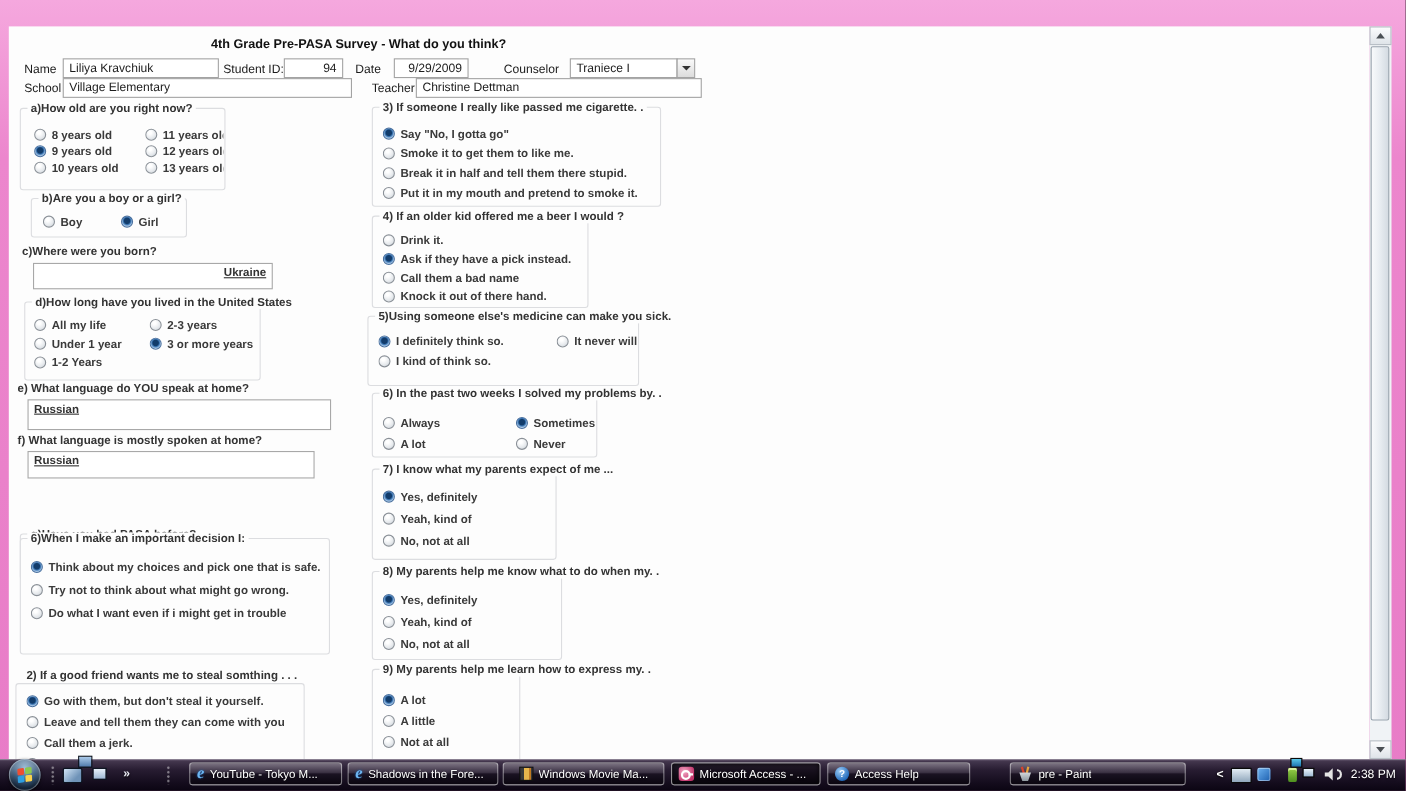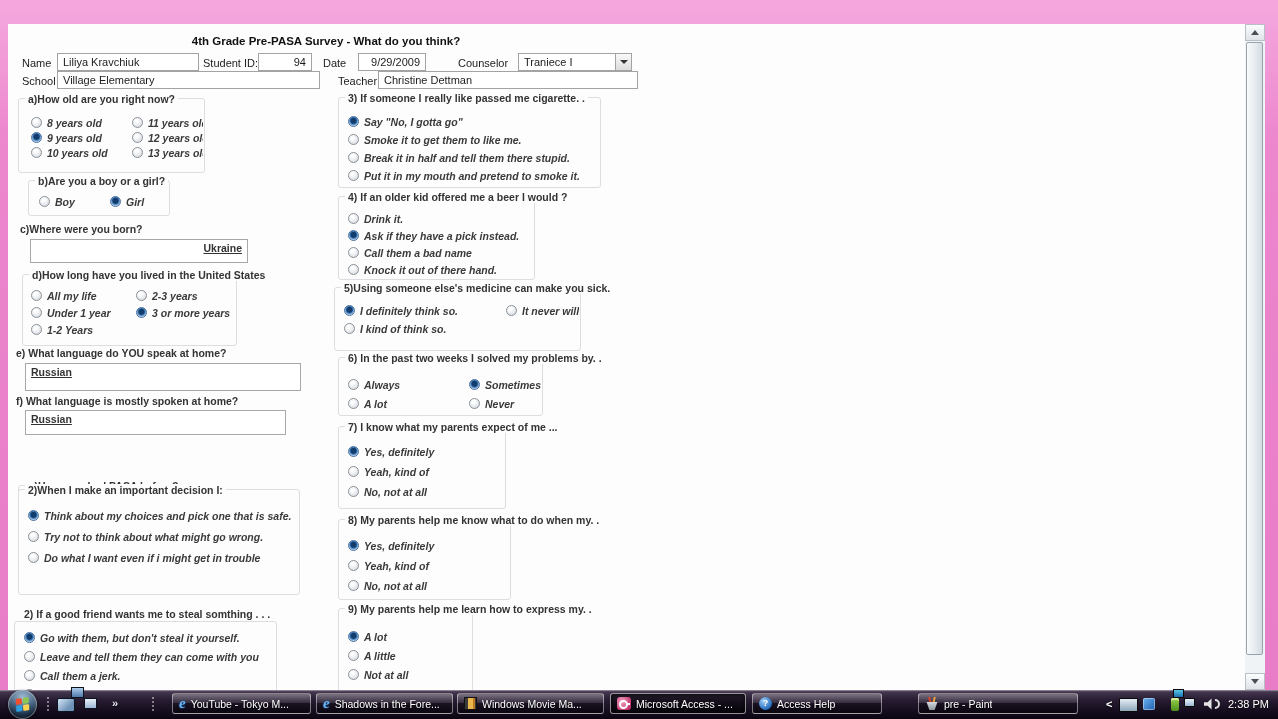--- a/index.html
+++ b/index.html
@@ -36,21 +36,21 @@
   .combo-btn{position:absolute;width:17px;height:18px;box-sizing:border-box;border:1px solid #a3a3a3;
     background:linear-gradient(180deg,#fafafa,#dcdcdc);display:flex;align-items:center;justify-content:center;}
   .combo-btn i{border:4px solid transparent;border-top:4px solid #333;margin-top:4px;}
 
   
   .qbox{position:absolute;border:1px solid #dcdde0;border-radius:3px;background:#fdfdfd;box-sizing:border-box;}
   .qlabel{position:absolute;left:6px;top:-6px;background:#fdfdfd;padding:0 3px;
     font-size:10.5px;font-weight:bold;color:#333;white-space:nowrap;}
   .opts{display:grid;grid-auto-flow:column;column-gap:4px;overflow:hidden;}
   .opt{display:flex;align-items:center;gap:5px;white-space:nowrap;overflow:hidden;
-    font-size:10.5px;font-weight:bold;color:#3a3a3a;height:15px;font-style:italic;}
+    font-size:10.5px;font-weight:bold;color:#3a3a3a;height:15px;}
   .radio{width:11px;height:11px;flex:none;border:1px solid #8a9097;border-radius:50%;box-sizing:border-box;
     background:radial-gradient(circle at 38% 30%,#ffffff 15%,#e9ecef 55%,#c9d0d7);}
   .radio.sel{border-color:#49709f;
     background:radial-gradient(circle at 50% 42%,#123c6b 0 2.5px,#3f7ab8 3.5px,#bdd6ef 5px,#e7f0fa);}
   .tq-label{position:absolute;font-size:10.5px;font-weight:bold;color:#333;white-space:nowrap;}
   .tq-input{position:absolute;border:1px solid #a8a8a8;background:#fff;box-sizing:border-box;
     font-size:10.5px;font-weight:bold;color:#333;display:flex;align-items:flex-start;padding:2px 5px;text-decoration:underline;}
   .tq-input.right{justify-content:flex-end;}
 
   
@@ -241,21 +241,21 @@
               <span class="radio"></span>
               <span>Yes</span>
             </div>
             <div class="opt">
               <span class="radio sel"></span>
               <span>No</span>
             </div>
           </div>
         </div>
         <div class="qbox" style="left: 10px; top: 465px; width: 282px; height: 106px;">
-          <span class="qlabel">2)When I make an important decision I:</span>
+          <span class="qlabel">6)When I make an important decision I:</span>
           <div class="opts" style="grid-template-columns: 1fr; grid-template-rows: repeat(4, 15px); row-gap: 6px; padding: 18px 1px 0px 9px;">
             <div class="opt">
               <span class="radio sel"></span>
               <span>Think about my choices and pick one that is safe.</span>
             </div>
             <div class="opt">
               <span class="radio"></span>
               <span>Try not to think about what might go wrong.</span>
             </div>
             <div class="opt">
@@ -445,21 +445,21 @@
     <div class="grip" style="left:151px"></div>
     <div id="taskbuttons">
         <div class="tbtn" style="left: 172px; width: 139px;">
           <span class="ic ie-e">e</span>
           <span class="lbl">YouTube - Tokyo M...</span>
         </div>
         <div class="tbtn" style="left: 316px; width: 137px;">
           <span class="ic ie-e">e</span>
           <span class="lbl">Shadows in the Fore...</span>
         </div>
-        <div class="tbtn" style="left: 457px; width: 147px;">
+        <div class="tbtn" style="left: 457px; width: 147px; justify-content: center;">
           <span class="ic ic-movie"></span>
           <span class="lbl">Windows Movie Ma...</span>
         </div>
         <div class="tbtn active" style="left: 610px; width: 136px;">
           <span class="ic ic-access"></span>
           <span class="lbl">Microsoft Access - ...</span>
         </div>
         <div class="tbtn" style="left: 752px; width: 130px;">
           <span class="ic ic-help">?</span>
           <span class="lbl">Access Help</span>

